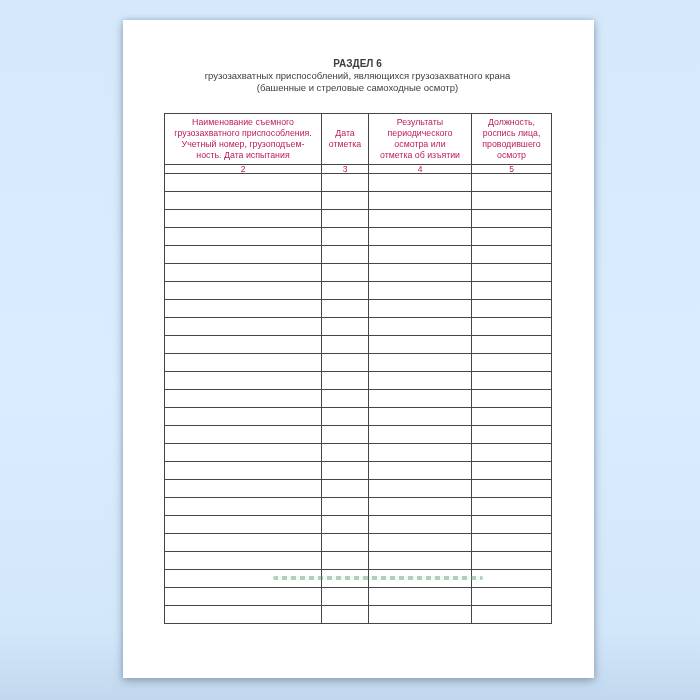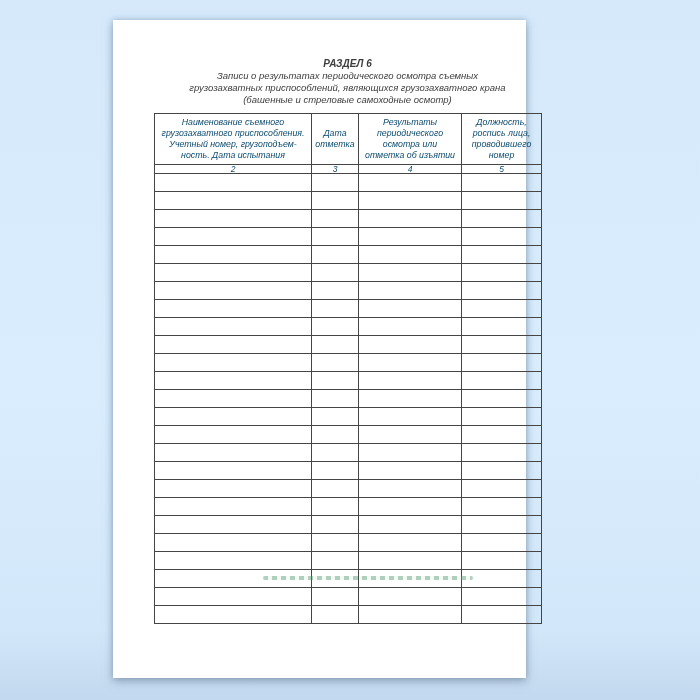--- a/index.html
+++ b/index.html
@@ -11,27 +11,26 @@
     font-family: "Liberation Sans", sans-serif;
   }
   .bg {
     position: relative;
     width: 700px;
     height: 700px;
     background: linear-gradient(180deg, #d5e9fb 0%, #d9edfe 55%, #d3e7fa 90%, #c2d8ee 100%);
   }
   .page {
     position: absolute;
-    left: 113px;
+    left: 123px;
     top: 20px;
-    width: 413px;
+    width: 471px;
     height: 658px;
     background: #ffffff;
     box-shadow: 0 3px 9px rgba(96, 118, 142, 0.55), 0 0 5px rgba(96, 118, 142, 0.30);
-    font-style: italic;
   }
   .doc-header {
     position: absolute;
     left: 41px;
     top: 38px;
     width: 387px;
     text-align: center;
     color: #3d3d3d;
   }
   .doc-title {
@@ -43,21 +42,21 @@
     font-size: 9.5px;
     line-height: 12px;
   }
   table.form-table {
     position: absolute;
     left: 41px;
     top: 93px;
     width: 387px;
     border-collapse: collapse;
     table-layout: fixed;
-    color: #0c4a6e;
+    color: #be185d;
   }
   col.c1 { width: 157px; }
   col.c2 { width: 47px; }
   col.c3 { width: 103px; }
   col.c4 { width: 80px; }
   .form-table th, .form-table td {
     border: 1.4px solid #454545;
     padding: 0;
     text-align: center;
     vertical-align: middle;
@@ -91,21 +90,20 @@
   }
 </style>
 </head>
 <body>
 
 <div class="bg">
   <div class="page">
 
     <div class="doc-header">
       <div class="doc-title">РАЗДЕЛ 6</div>
-      <div class="doc-subtitle">Записи о результатах периодического осмотра съемных</div>
       <div class="doc-subtitle">грузозахватных приспособлений, являющихся грузозахватного крана</div>
       <div class="doc-subtitle">(башенные и стреловые самоходные осмотр)</div>
     </div>
 
     <table class="form-table">
       <colgroup>
         <col class="c1">
           <col class="c2">
           <col class="c3">
           <col class="c4">
@@ -118,21 +116,21 @@
 ность. Дата испытания</th>
           <th>Дата
 отметка</th>
           <th>Результаты
 периодического
 осмотра или
 отметка об изъятии</th>
           <th>Должность,
 роспись лица,
 проводившего
-номер</th>
+осмотр</th>
         </tr>
         <tr class="num-row">
           <td>2</td>
           <td>3</td>
           <td>4</td>
           <td>5</td>
         </tr>
       </thead>
       <tbody>
           <tr class="body-row">

